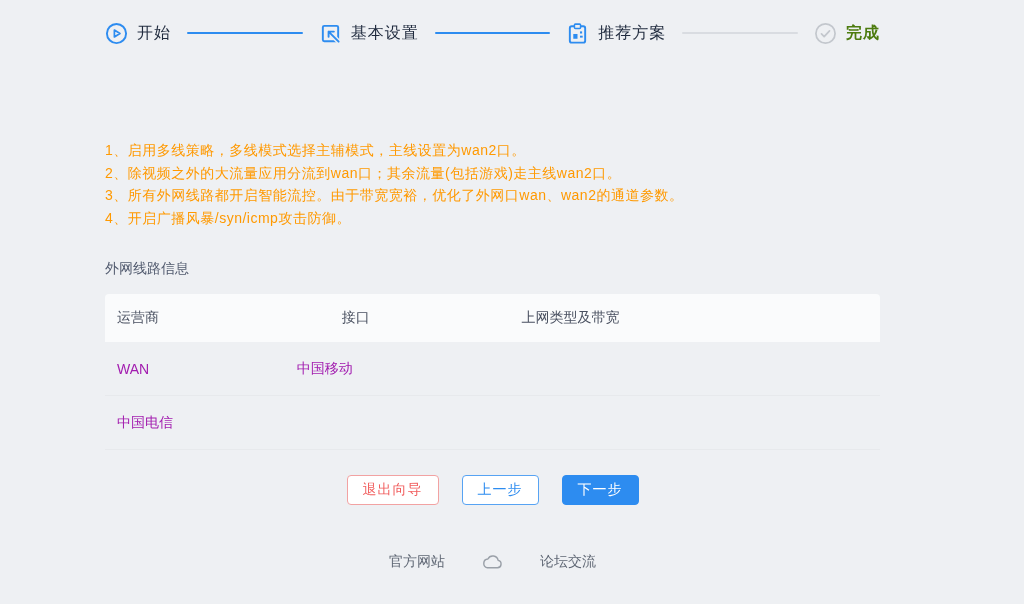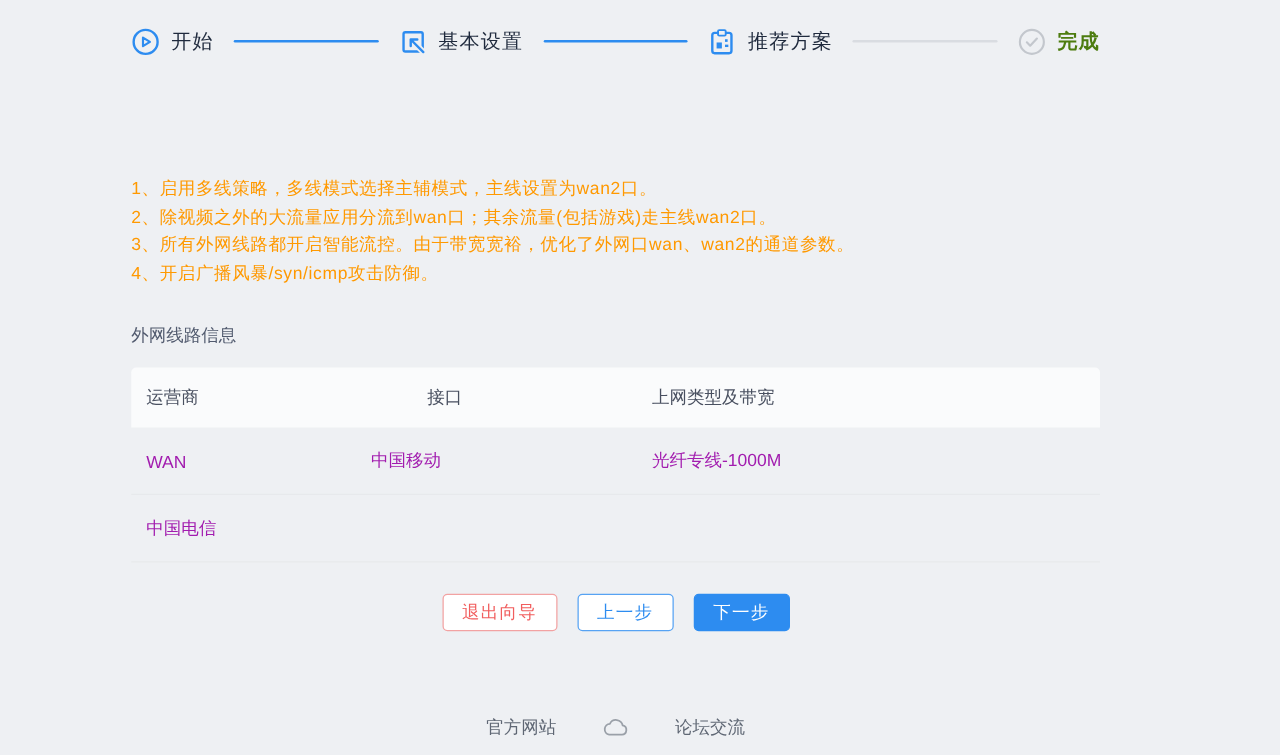--- a/index.html
+++ b/index.html
@@ -30,33 +30,33 @@
   .thead{height:48px;display:flex;align-items:center;background:#fafbfc;border-radius:4px 4px 0 0;}
   .trow{height:53px;display:flex;align-items:center;border-bottom:1px solid #e7e9ec;}
   .cell{box-sizing:border-box;padding-left:12px;font-size:14px;}
   .c1{width:23.2%;}
   .c2{width:29.0%;}
   .c3{width:47.8%;}
   .thead .cell{color:#495060;}
   .trow .cell{color:#a21caf;}
 
   
-  .actions{margin-top:25px;display:flex;justify-content:center;gap:16px;}
+  .actions{margin-top:25px;display:flex;justify-content:center;gap:23px;}
   .btn{
     height:30px;box-sizing:border-box;border-radius:4px;font-size:14px;
     display:inline-flex;align-items:center;justify-content:center;
     padding:0 15px;cursor:pointer;background:#fff;border:1px solid transparent;
     font-family:inherit;letter-spacing:1px;
   }
   .btn-exit{color:#f15e5e;border-color:#f2a2a2;}
   .btn-prev{color:#2d8cf0;border-color:#57a3f3;}
   .btn-next{color:#fff;background:#2d8cf0;border-color:#2d8cf0;}
 
   
-  .footer-links{margin-top:68px;display:flex;justify-content:center;align-items:center;gap:36px;}
+  .footer-links{margin-top:48px;display:flex;justify-content:center;align-items:center;gap:36px;}
   .footer-link{font-size:14px;color:#5f6774;text-decoration:none;cursor:pointer;}
   .cloud{display:inline-flex;align-items:center;}
   .copyright{margin-top:11px;text-align:center;font-size:14px;color:#9aa0a8;}
 </style>
 </head>
 <body>
 
 <div class="container">
 
   <div class="stepper">
@@ -119,21 +119,20 @@
 
   <div class="line-table">
     <div class="thead">
       <div class="cell c2">运营商</div>
       <div class="cell c1">接口</div>
       <div class="cell c3">上网类型及带宽</div>
     </div>
     <div class="trow">
       <div class="cell c1">WAN</div>
       <div class="cell c2">中国移动</div>
-      <div class="cell c3">光纤专线-1000M</div>
     </div>
     <div class="trow">
       <div class="cell c2">中国电信</div>
     </div>
   </div>
 
   <div class="actions">
     <button class="btn btn-exit">退出向导</button>
     <button class="btn btn-prev">上一步</button>
     <button class="btn btn-next">下一步</button>

